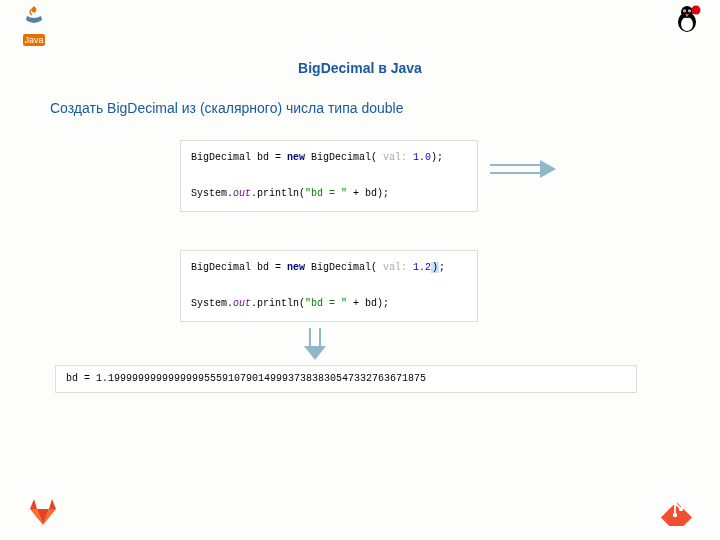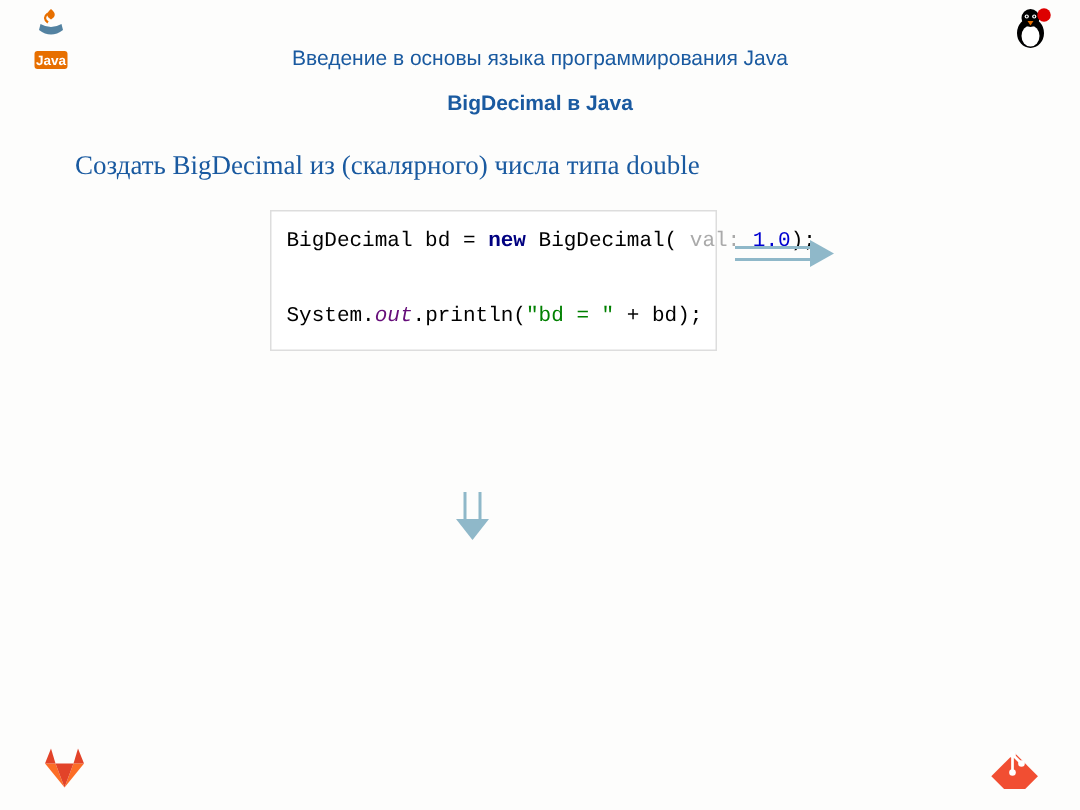--- a/index.html
+++ b/index.html
@@ -27,21 +27,21 @@
   }
   .java-logo .cup {
     font-size: 20px;
     color: #d85e26;
     line-height: 1;
   }
   .java-logo .brand-bg {
     background: #e76f00;
     color: #fff;
     font-size: 9px;
-    font-weight: bold;
+    font-weight: normal;
     padding: 1px 1px;
     border-radius: 2px;
     display: inline-block;
     margin-top: 1px;
   }
   .penguin {
     position: absolute;
     top: 4px;
     right: 18px;
     font-size: 26px;
@@ -61,29 +61,28 @@
     text-align: center;
     color: #1a5aa0;
     font-size: 14px;
     font-weight: bold;
   }
   .section-title {
     position: absolute;
     top: 100px;
     left: 50px;
     color: #1a5aa0;
-    font-size: 18px;
-    font-family: Liberation Serif, serif;
+    font-size: 14px;
   }
   .code-box {
     position: absolute;
     background: #fff;
     border: 1px solid #ddd;
     font-family: "Courier New", monospace;
-    font-size: 14px;
+    font-size: 10px;
     padding: 8px 10px;
     line-height: 1.8;
     white-space: pre;
   }
   .code-box .kw-new { color: #000080; font-weight: bold; }
   .code-box .cls { font-weight: normal; color: #000; }
   .code-box .hint { color: #aaa; font-style: normal; }
   .code-box .num { color: #0000d0; }
   .code-box .str { color: #008000; }
   .code-box .stat { color: #660e7a; font-style: italic; }
@@ -140,29 +139,32 @@
       <circle cx="15" cy="8" r="6" fill="#000"></circle>
       <circle cx="12.5" cy="7" r="1.4" fill="#fff"></circle>
       <circle cx="17.5" cy="7" r="1.4" fill="#fff"></circle>
       <circle cx="12.5" cy="7" r="0.6" fill="#000"></circle>
       <circle cx="17.5" cy="7" r="0.6" fill="#000"></circle>
       <path d="M13 10 L17 10 L15 13 Z" fill="#e76f00"></path>
       <circle cx="24" cy="6" r="4.5" fill="#d00"></circle>
     </svg>
   </div>
 
-  <div class="header-subtitle">Введение в основы языка программирования Java</div>
   <div class="header-title">BigDecimal в Java</div>
   <div class="section-title">Создать BigDecimal из (скалярного) числа типа double</div>
 
   <div id="code1" class="code-box"><span>BigDecimal bd = </span><span class="kw-new">new</span><span class="cls"> BigDecimal(</span><span class="hint"> val: </span><span class="num">1.0</span><span>);</span>
 
 <span>System.</span><span class="stat">out</span><span>.println(</span><span class="str">"bd = "</span><span> + bd);</span></div>
 
-
+  <div id="code2" class="code-box"><span>BigDecimal bd = </span><span class="kw-new">new</span><span class="cls"> BigDecimal(</span><span class="hint"> val: </span><span class="num">1.2</span><span class="caret-box">)</span><span>;</span>
+
+<span>System.</span><span class="stat">out</span><span>.println(</span><span class="str">"bd = "</span><span> + bd);</span></div>
+
+  <div id="out2" class="code-box"><span>bd = 1.19999999999999995559107901499937383830547332763671875</span></div>
 
   <div class="arrow-right">
     <svg width="70" height="22">
       <line x1="2" y1="7" x2="52" y2="7" stroke="#8fb8c9" stroke-width="2"></line>
       <line x1="2" y1="15" x2="52" y2="15" stroke="#8fb8c9" stroke-width="2"></line>
       <polygon points="52,2 68,11 52,20" fill="#8fb8c9"></polygon>
     </svg>
   </div>
 
   <div class="arrow-down">

